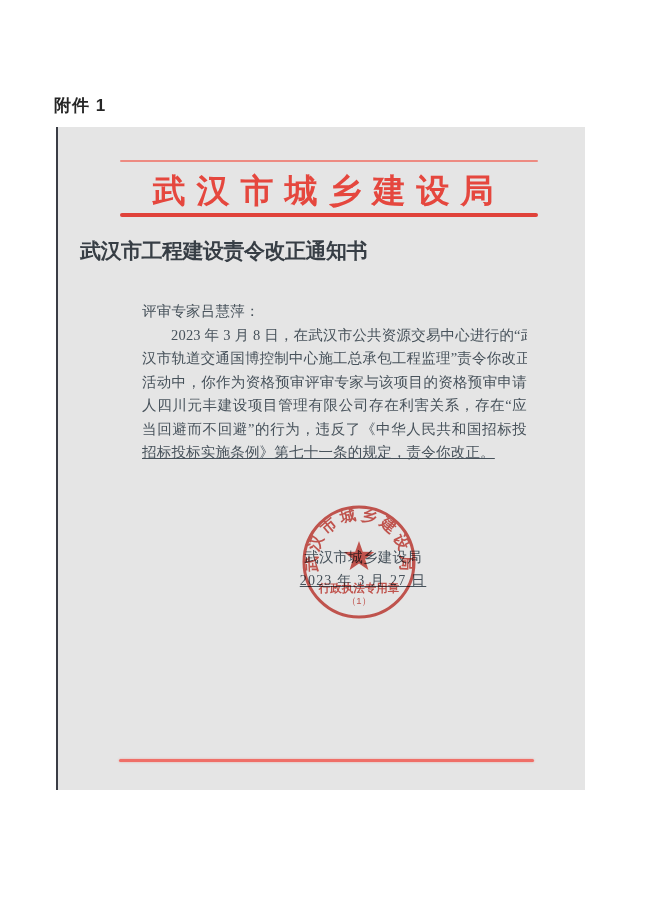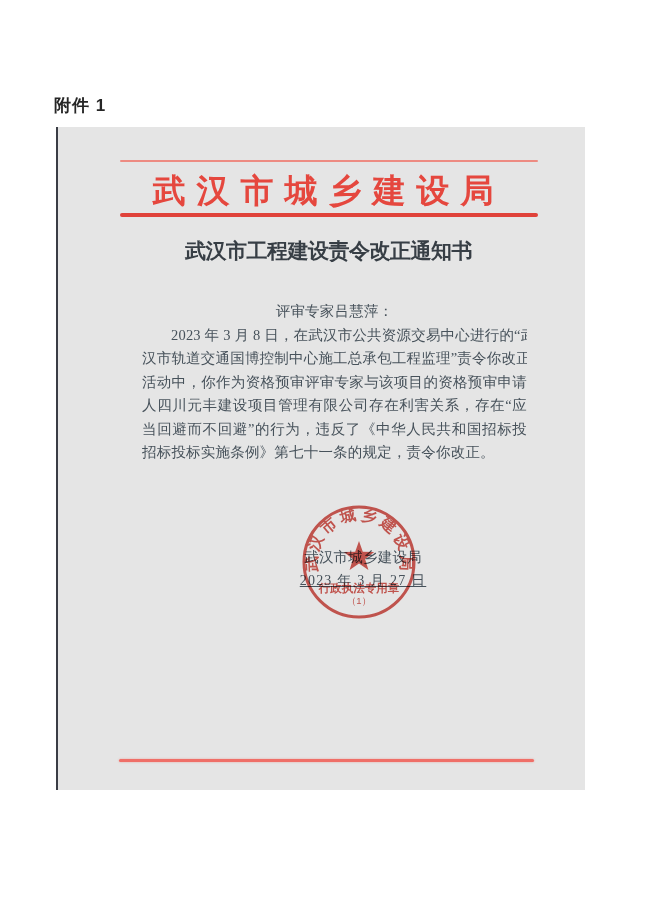--- a/index.html
+++ b/index.html
@@ -35,40 +35,40 @@
     font-size:33px;font-weight:700;
     letter-spacing:11px;text-indent:14px;
     white-space:nowrap;
   }
   .head-rule-bottom{
     position:absolute;left:62px;top:86px;width:418px;height:4px;
     border-radius:2px;
   }
 
   .doc-title{
-    position:absolute;left:4px;top:110px;width:100%;
-    text-align:center;
+    position:absolute;left:16px;top:110px;width:100%;
+    text-align:left;
     font-family:"Liberation Sans", sans-serif;
     font-size:21px;font-weight:700;color:#373e45;
     letter-spacing:-0.5px;text-indent:6px;
     white-space:nowrap;
   }
 
   .body-block{
     position:absolute;left:84px;top:173px;width:385px;
     font-size:14.5px;line-height:23.5px;color:#47525b;
     letter-spacing:0.2px;
   }
-  .salutation{text-align:center;}
+  .salutation{text-align:left;}
   .body-line{
     text-align:justify;text-align-last:justify;
     overflow:hidden;white-space:nowrap;
   }
   .body-line.indent{text-indent:2em;}
-  .body-line.last{text-align:left;text-align-last:left;}
+  .body-line.last{text-align:left;text-align-last:left;text-decoration:underline;}
 
   .signature{
     position:absolute;left:215px;top:418px;width:180px;
     text-align:center;color:#47525b;z-index:1;
   }
   .sig-agency{font-size:14.5px;line-height:24px;letter-spacing:0.2px;white-space:nowrap;}
   .sig-date{font-size:14px;line-height:24px;letter-spacing:1.2px;white-space:nowrap;text-decoration:underline;}
 
   .seal{
     position:absolute;left:221px;top:355px;width:160px;height:160px;

